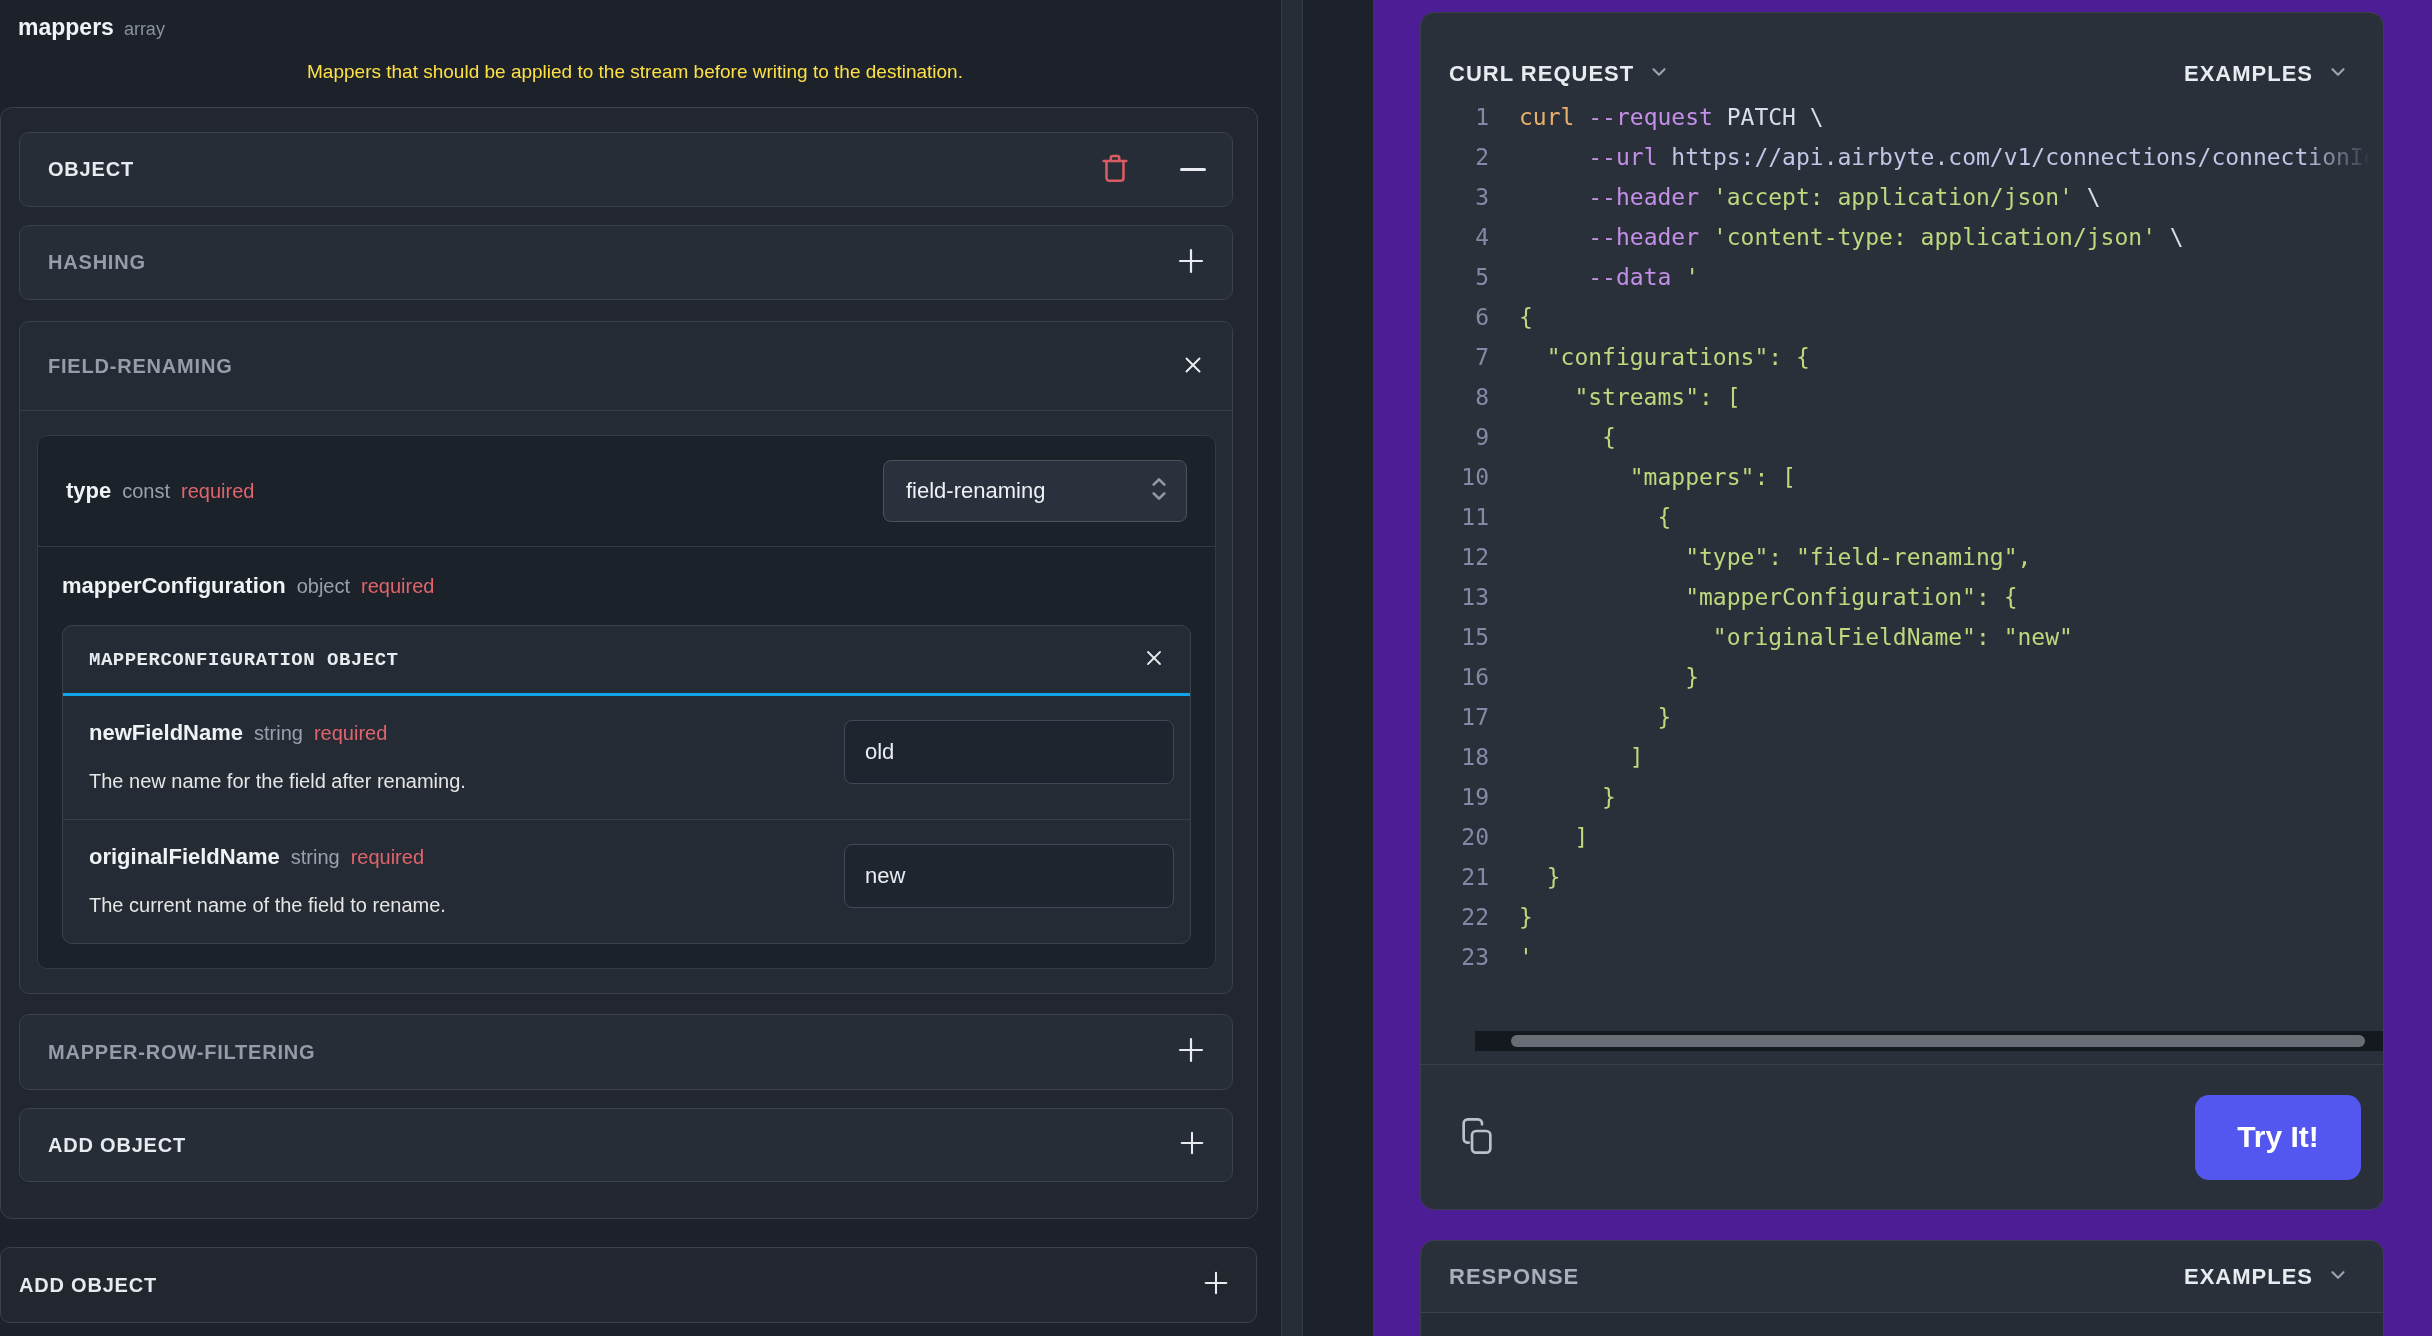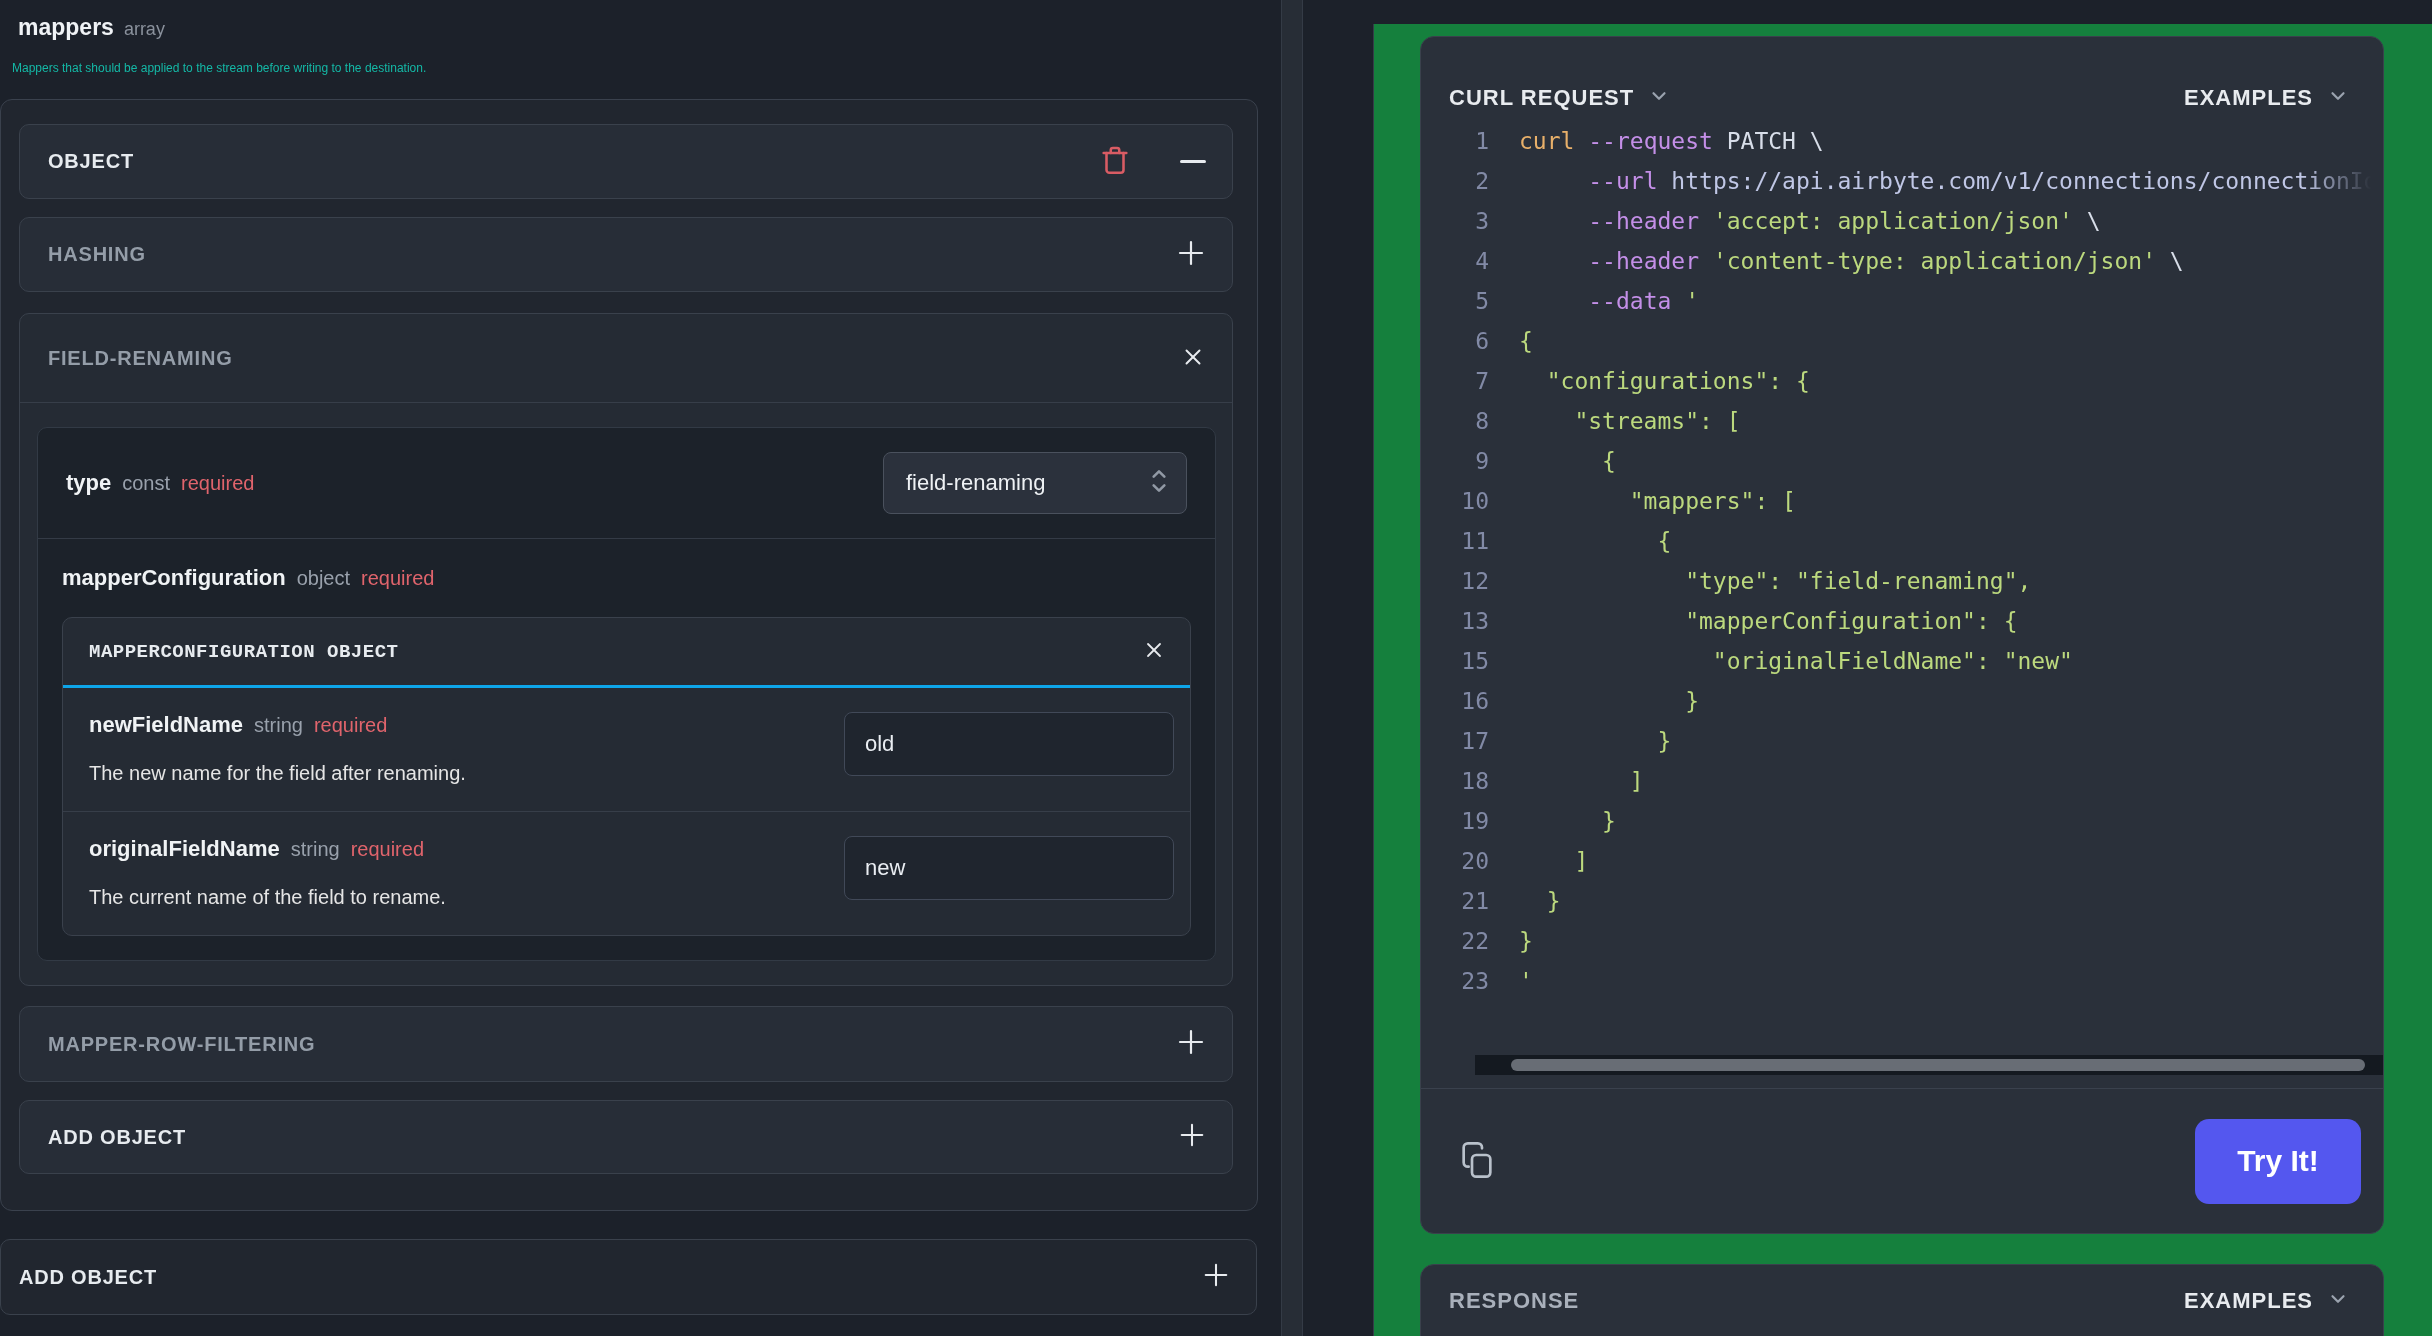--- a/index.html
+++ b/index.html
@@ -9,21 +9,21 @@
     background:#1c212a;
     font-family:"Liberation Sans", sans-serif;
     color:#e7ebef;
   }
 
   
   .left-col { position:absolute; left:0; top:0; width:1258px; }
   .array-title { margin:14px 0 0 18px; display:flex; align-items:baseline; }
   .array-title .name { font-size:23px; font-weight:bold; color:#f0f3f6; }
   .array-title .kind { font-size:18px; color:#8a919c; margin-left:10px; }
-  .array-desc { margin:20px 0 0 12px; font-size:12px; color:#14b8a6; }
+  .array-desc { margin:20px 0 0 12px; font-size:19px; color:#fde047;text-align:center; }
 
   .wrapper {
     margin-top:24px; border:1px solid #3a414d; border-radius:12px;
     background:#21262f; padding:24px 0 36px 0;
   }
   .row-card {
     margin:0 24px 0 18px; height:75px; background:#272d37;
     border:1px solid #3a414c; border-radius:10px;
     display:flex; align-items:center; justify-content:space-between;
     padding:0 26px 0 28px;
@@ -86,21 +86,21 @@
     border:1px solid #3a414c; border-radius:10px;
     display:flex; align-items:center; justify-content:space-between;
     padding:0 26px 0 18px;
   }
 
   
   .v-strip {
     position:absolute; left:1281px; top:0; width:22px; height:1336px;
     background:#272d36; border-left:1px solid #343b46; border-right:1px solid #343b46;
   }
-  .right-area { position:absolute; left:1373px; top:0; right:0; bottom:0; background:#15803d; border-left:1px solid #353c48;margin-top:24px; }
+  .right-area { position:absolute; left:1373px; top:0; right:0; bottom:0; background:#4c1d95; border-left:1px solid #353c48; }
 
   
   .code-card {
     position:absolute; left:46px; top:12px; width:964px; height:1198px;
     background:#2a303a; border:1px solid #3a414c; border-radius:14px;
   }
   .code-header {
     height:74px; display:flex; align-items:flex-end; justify-content:space-between;
     padding:0 34px 0 28px;
   }

